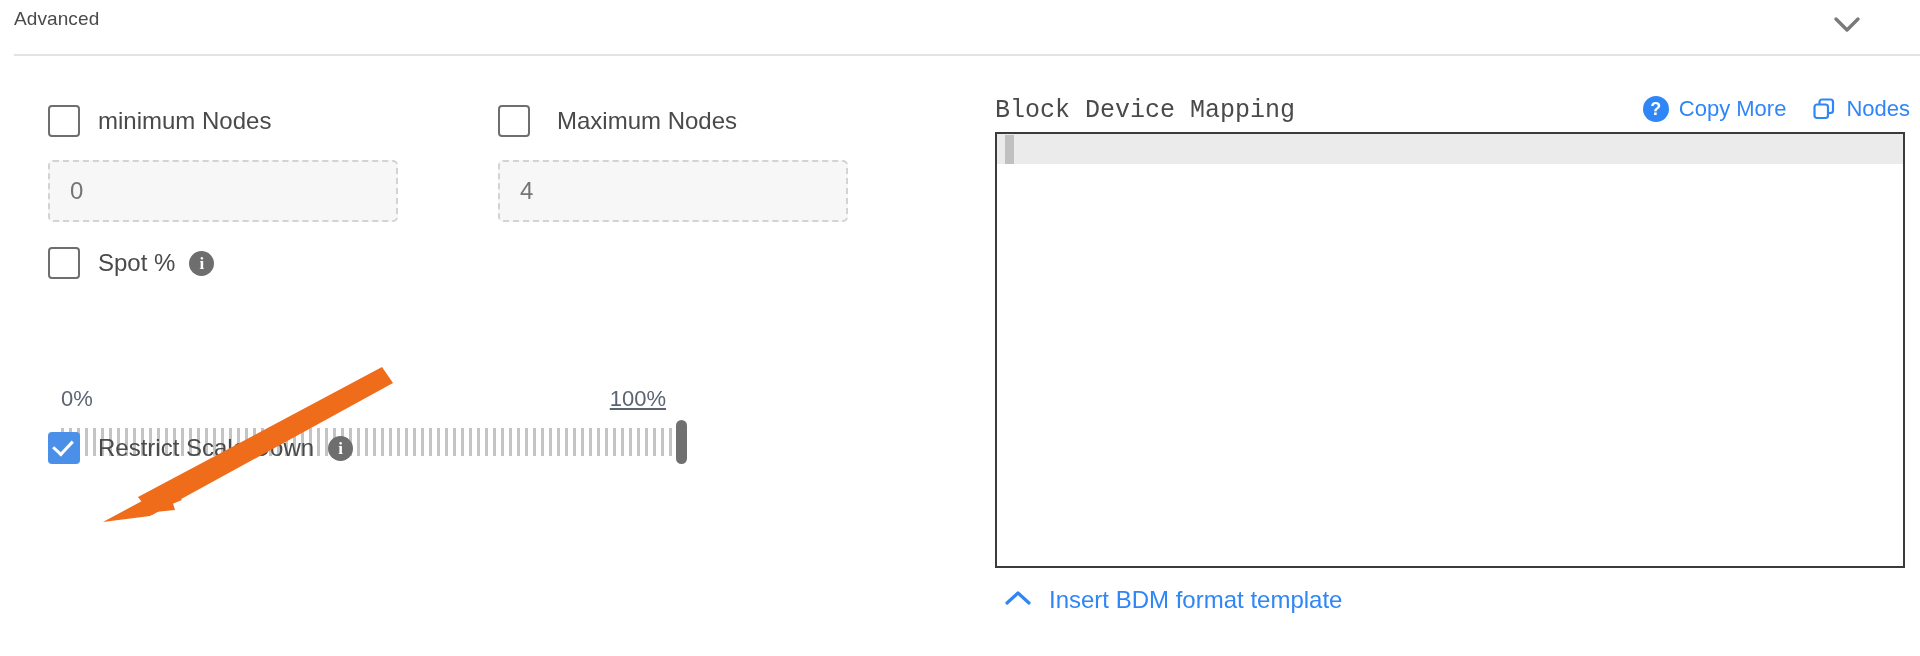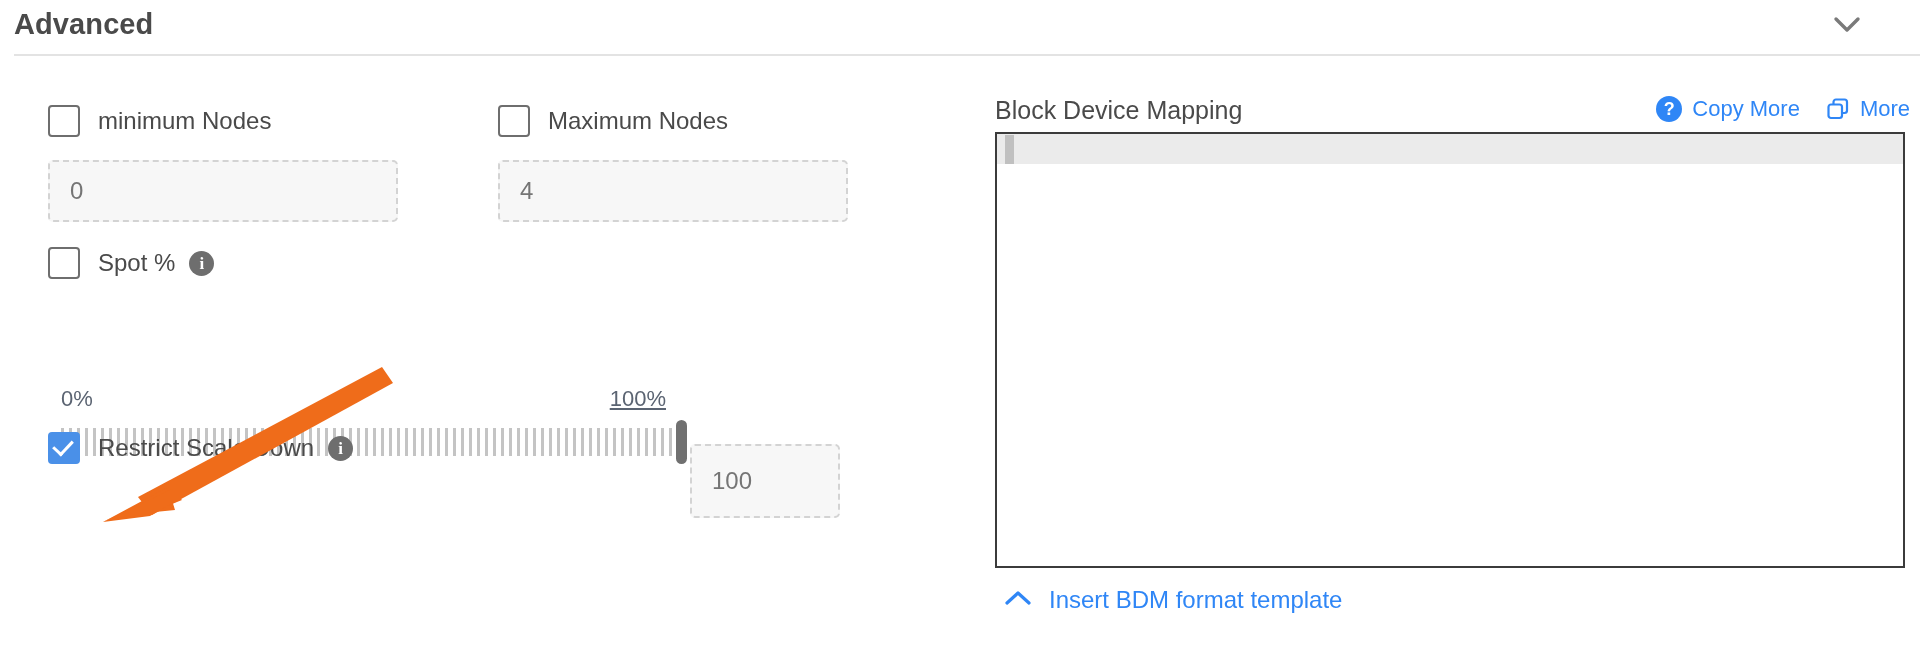--- a/index.html
+++ b/index.html
@@ -22,24 +22,24 @@
     left: 0;
     top: 0;
     width: 1920px;
     height: 56px;
     box-sizing: border-box;
   }
   .panel-title {
     position: absolute;
     left: 14px;
     top: 8px;
-    font-size: 29px;
+    font-size: 19px;
     color: #4a4a4a;
     letter-spacing: .1px;
-    font-weight: 700;
+    font-weight: 400;
   }
   .collapse-chevron {
     position: absolute;
     left: 1828px;
     top: 8px;
     width: 38px;
     height: 32px;
     cursor: pointer;
   }
   .collapse-chevron svg { display: block; }
@@ -174,20 +174,21 @@
     top: 56px;
     width: 925px;
     height: 600px;
   }
   .bdm-title {
     position: absolute;
     left: 0px;
     top: 40px;
     font-size: 25px;
     color: #4a4a4a;
+    font-family: Liberation Mono, monospace;
   }
   .bdm-actions {
     position: absolute;
     right: 10px;
     top: 40px;
     display: flex;
     align-items: center;
     gap: 26px;
   }
   .action-link {
@@ -286,39 +287,38 @@
 </div>
 
 <div class="left-col">
 
   <div class="chk-row" style="left:48px; top:48px;">
     <div class="chk-box"></div>
     <div class="chk-label">minimum Nodes</div>
   </div>
   <input class="num-input" style="left: 48px; top: 104px; width: 350px; height: 62px;" value="" placeholder="0">
 
-  <div class="chk-row" style="left:498px; top:48px;">
+  <div class="chk-row" style="left:498px; top:48px;gap:9px;">
     <div class="chk-box"></div>
     <div class="chk-label">Maximum Nodes</div>
   </div>
   <input class="num-input" style="left: 498px; top: 104px; width: 350px; height: 62px;" value="" placeholder="4">
 
   <div class="chk-row" style="left:48px; top:190px;justify-content:center;">
     <div class="chk-box"></div>
     <div class="chk-label">Spot %</div>
     <div class="info-icon">i</div>
   </div>
 
   <div class="slider-wrap">
     <div class="slider-min">0%</div>
     <div class="slider-max">100%</div>
     <div class="slider-track"></div>
     <div class="slider-thumb"></div>
   </div>
-  <input class="num-input" style="left: 690px; top: 388px; width: 150px; height: 74px;" value="" placeholder="100">
 
   <div class="chk-row" style="left:48px; top:375px;">
     <div class="chk-box checked"></div>
     <div class="chk-label">Restrict Scale Down</div>
     <div class="info-icon">i</div>
   </div>
 </div>
 
 <div class="right-col">
   <div class="bdm-title">Block Device Mapping</div>
@@ -328,21 +328,21 @@
       <span class="q-icon">?</span>
       <span>Copy More</span>
     </div>
     <div class="action-link">
       <span class="copy-icon">
         <svg width="24" height="24" viewBox="0 0 24 24" aria-hidden="true">
           <rect x="7.5" y="2.5" width="13.5" height="13.5" rx="2.5" fill="none" stroke="#2f86f6" stroke-width="2.2"></rect>
           <rect x="2.5" y="7.5" width="13.5" height="13.5" rx="2.5" fill="#ffffff" stroke="#2f86f6" stroke-width="2.2"></rect>
         </svg>
       </span>
-      <span>More</span>
+      <span>Nodes</span>
     </div>
   </div>
 
   <div class="bdm-editor">
     <div class="editor-active-line"></div>
     <div class="editor-gutter-mark"></div>
     <div class="editor-text"></div>
   </div>
 
   <div class="bdm-insert">

